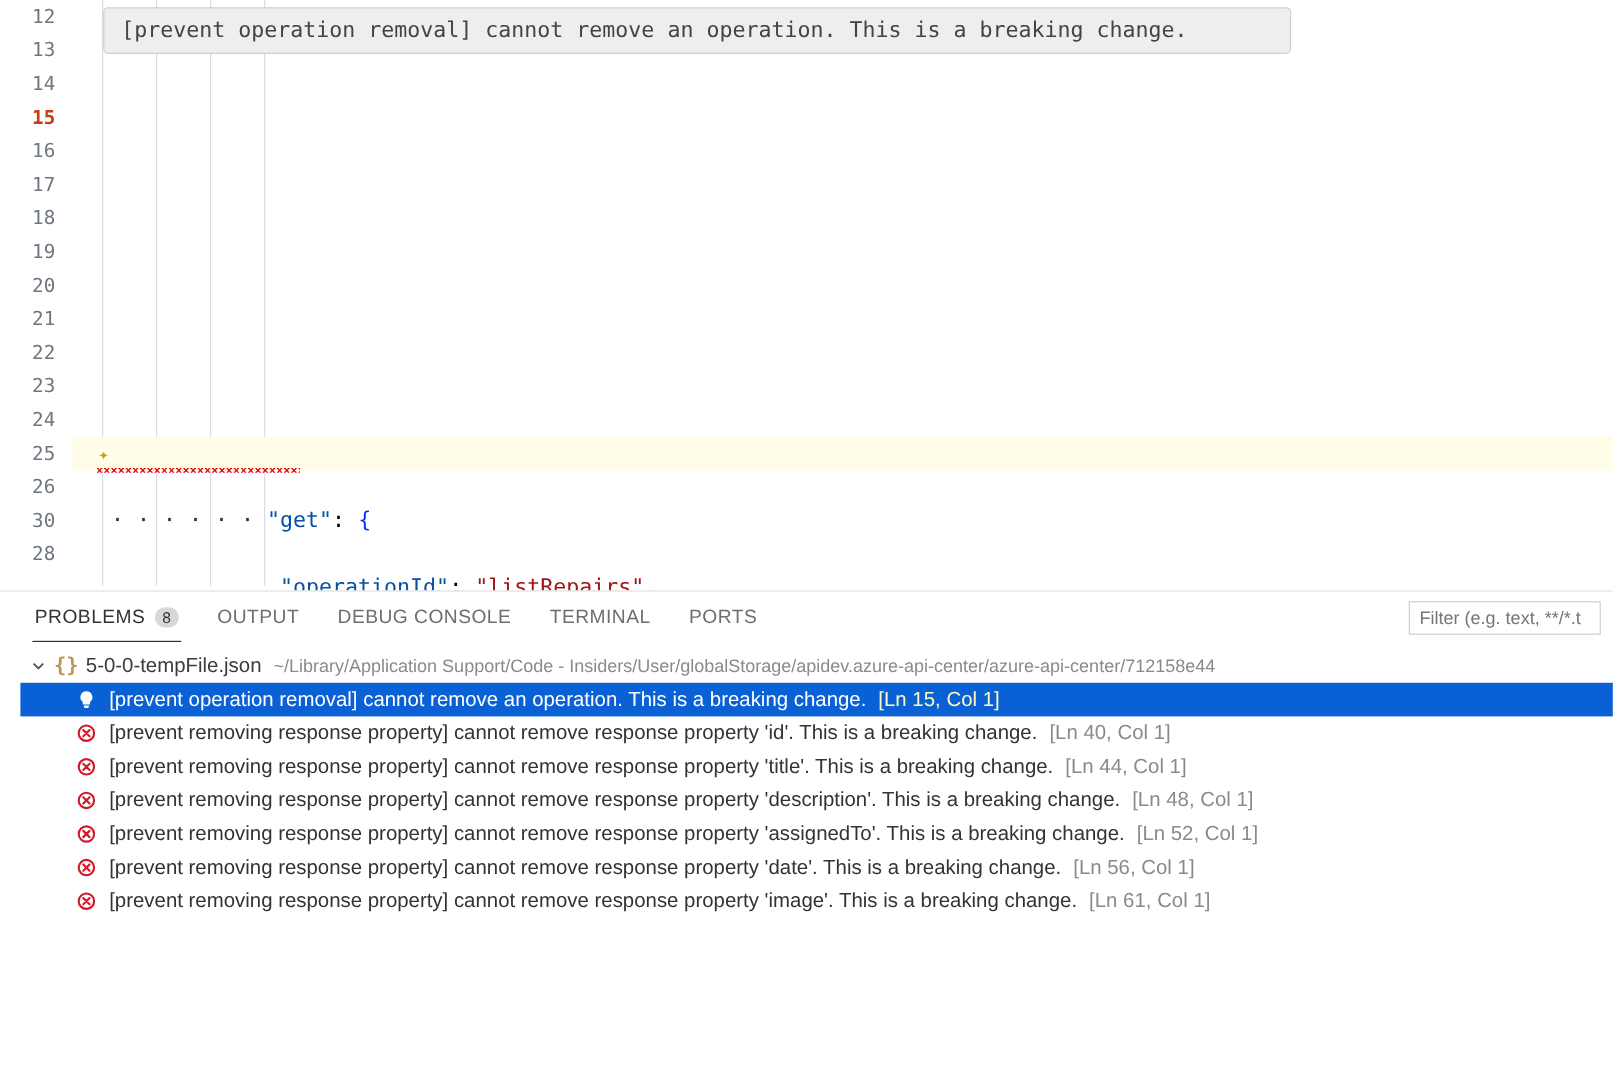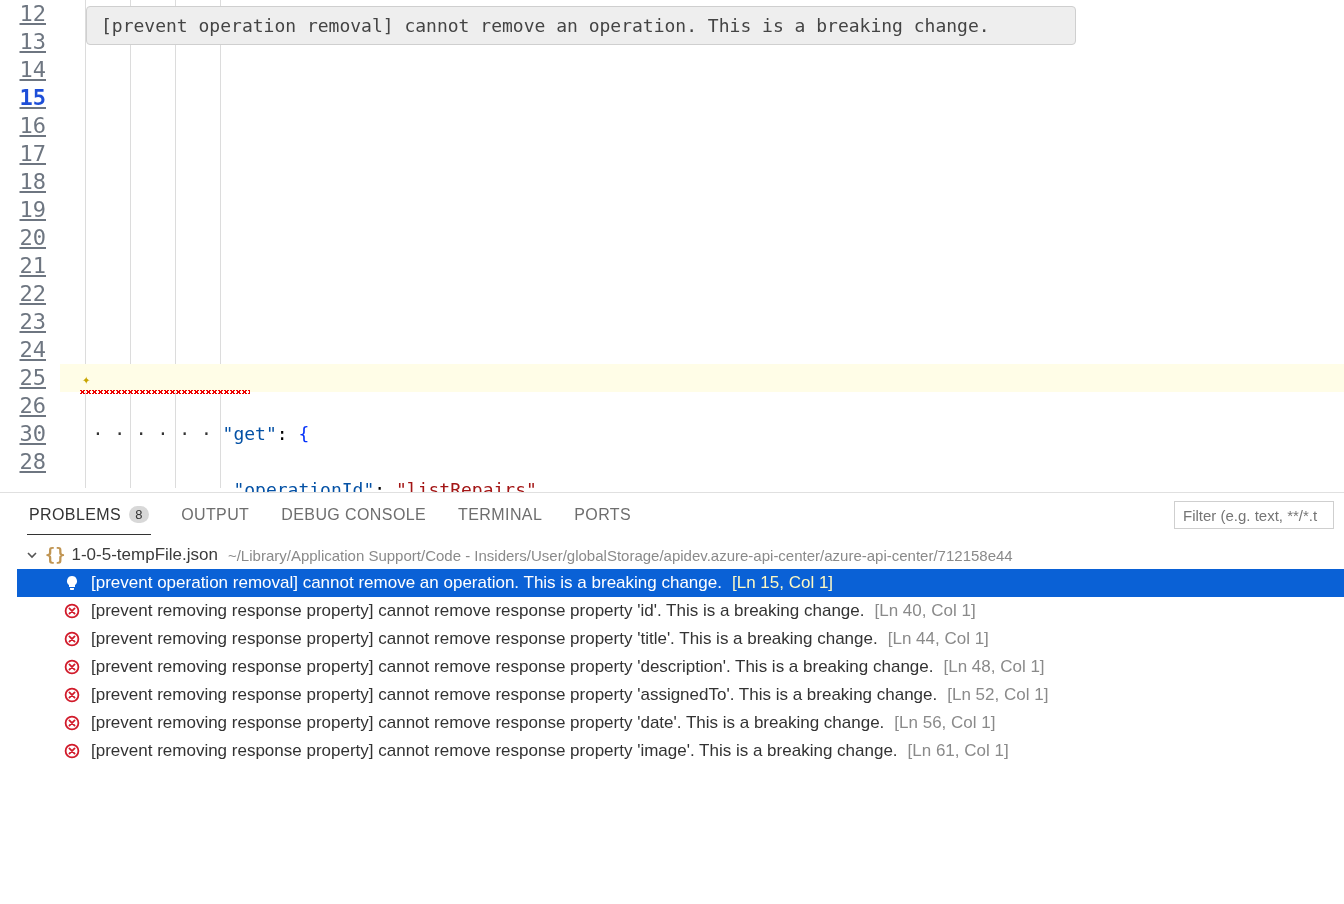--- a/index.html
+++ b/index.html
@@ -20,28 +20,27 @@
     background: #ffffff;
   }
   .gutter {
     position: absolute;
     left: 0; top: 0;
     width: 60px;
     height: 100%;
     text-align: right;
     padding-right: 14px;
     font-family: "Menlo", monospace;
-    font-size: 22px;
+    font-size: 16px;
     line-height: 28px;
     color: #6e7681;
     user-select: none;
-    text-decoration: underline;
   }
   .gutter .ln { height: 28px; }
-  .gutter .ln.current { color: #1d4ed8; font-weight: 600; }
+  .gutter .ln.current { color: #c2410c; font-weight: 600; }
 
   .code-area {
     position: absolute;
     left: 60px; top: 0; right: 0;
     font-family: "Menlo", monospace;
     font-size: 18px;
     line-height: 28px;
     white-space: pre;
   }
   .code-line {
@@ -319,21 +318,21 @@
   </div>
 
   <div class="panel-body">
     <div class="file-row">
       <span class="chevron">
         <svg width="12" height="12" viewBox="0 0 12 12">
             <path d="M2 4 L6 8 L10 4" fill="none" stroke="#555" stroke-width="1.6"></path>
           </svg>
       </span>
       <span class="file-icon">{}</span>
-      <span>1-0-5-tempFile.json</span>
+      <span>5-0-0-tempFile.json</span>
       <span class="file-path">~/Library/Application Support/Code - Insiders/User/globalStorage/apidev.azure-api-center/azure-api-center/712158e44</span>
     </div>
 
     <div id="problems-container">
         <div class="problem-row selected">
           <span class="ic-bulb">
             <svg width="16" height="16" viewBox="0 0 16 16">
               <path d="M8 1a5 5 0 0 0-3 9v2h6v-2a5 5 0 0 0-3-9zM6 13h4v1.2a.8.8 0 0 1-.8.8H6.8a.8.8 0 0 1-.8-.8V13z"></path>
             </svg>
           </span>

